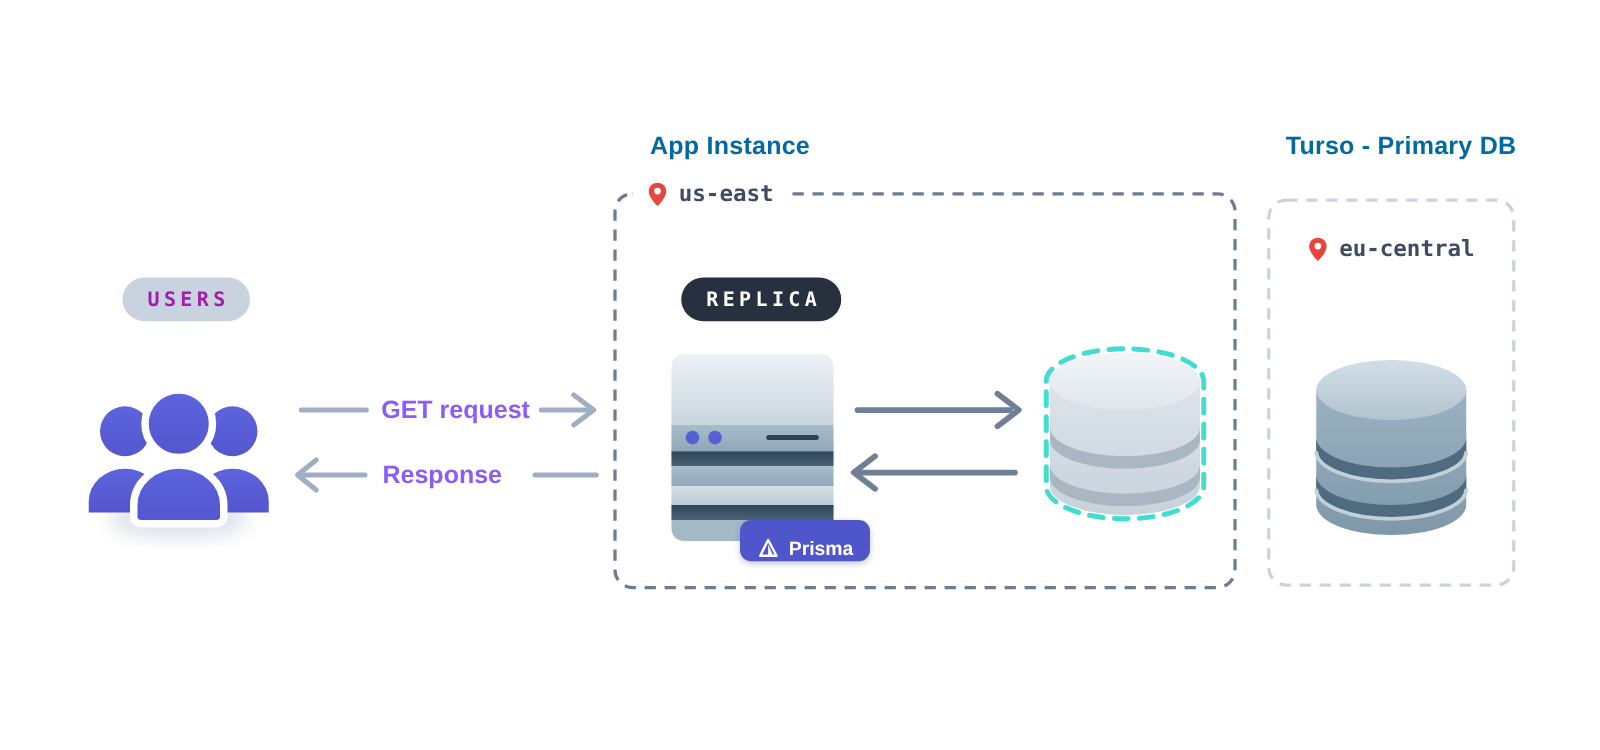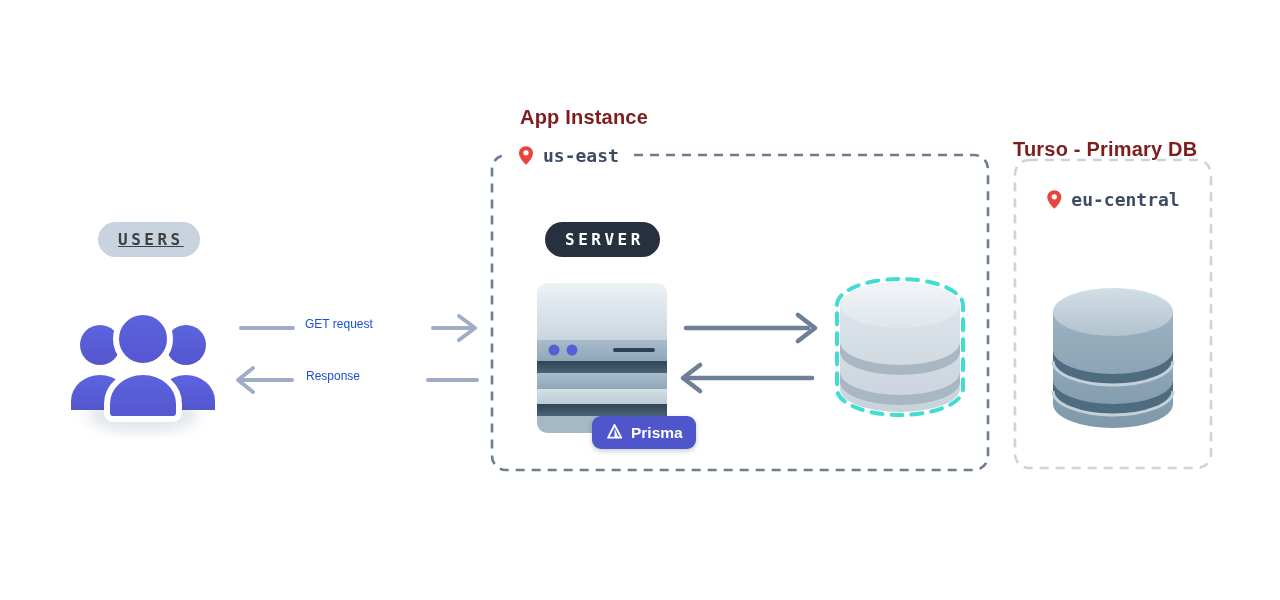--- a/index.html
+++ b/index.html
@@ -9,49 +9,49 @@
   }
   .abs{position:absolute;}
 
   
   .pill{
     display:flex;align-items:center;justify-content:center;
     height:35px;border-radius:18px;
     font-family:"DejaVu Sans Mono",monospace;font-weight:bold;
     letter-spacing:3.5px;font-size:16px;white-space:nowrap;
   }
-  .pill-users{left:98px;top:222px;padding:0 16px 0 20px;background:#c8d3df;color:#404040;text-decoration:underline;}
+  .pill-users{left:98px;top:222px;padding:0 16px 0 20px;background:#c8d3df;color:#a21caf;}
   .pill-server{left:545px;top:222px;padding:0 16px 0 20px;background:#26303f;color:#ffffff;}
   .pill-replica{left:840px;top:222px;padding:0 16px 0 20px;background:#66e6d1;color:#16202e;}
 
   
   .section-title{
-    font-size:20px;font-weight:800;color:#7f1d1d;letter-spacing:0.2px;white-space:nowrap;
+    font-size:20px;font-weight:800;color:#0369a1;letter-spacing:0.2px;white-space:nowrap;
   }
   .app-title{left:520px;top:106px;}
-  .turso-title{left:1013px;top:106px;width:200px;text-align:left;margin-top:32px;}
+  .turso-title{left:1013px;top:106px;width:200px;text-align:right;}
 
   
   .region-label{
     display:flex;align-items:center;gap:9px;height:26px;
     background:#ffffff;padding:0 12px;
     font-family:"DejaVu Sans Mono",monospace;font-weight:bold;
     font-size:18px;color:#3e4c63;white-space:nowrap;z-index:3;
   }
   .region-app{left:506px;top:142px;}
   .region-turso{left:1113px;top:142px;transform:translateX(-50%);margin-top:44px;}
 
   
-  .flow-label{font-size:12px;font-weight:normal;color:#1d4ed8;white-space:nowrap;}
+  .flow-label{font-size:20px;font-weight:bold;color:#8b5cf6;white-space:nowrap;}
   .label-get{left:305px;top:317px;}
   .label-resp{left:306px;top:369px;}
 
   
   .prisma-badge{
-    left:592px;top:416px;height:33px;display:flex;align-items:center;gap:7px;
+    left:592px;top:416px;height:33px;display:flex;align-items:flex-end;gap:7px;
     padding:0 13px;border-radius:9px;background:#4f55cb;
     color:#ffffff;font-weight:bold;font-size:15.5px;z-index:4;
     box-shadow:0 2px 5px rgba(40,50,90,0.25);
   }
 
   svg{display:block;}
   .layer{left:0;top:0;z-index:1;pointer-events:none;}
   .z2{z-index:2;}
 </style>
 </head>
@@ -119,21 +119,21 @@
 
   <div class="abs region-label region-app">
     <svg width="16" height="21" viewBox="0 0 24 30">
       <path d="M12 1 C6 1 1.5 5.7 1.5 11.5 C1.5 19 12 29 12 29 S22.5 19 22.5 11.5 C22.5 5.7 18 1 12 1 Z" fill="#e8453c"></path>
       <circle cx="12" cy="11" r="4" fill="#ffffff"></circle>
     </svg>
     <span>us-east</span>
   </div>
 
   <div class="abs pill pill-server">
-    <span>SERVER</span>
+    <span>REPLICA</span>
   </div>
 
   <svg class="abs z2" style="left:537px;top:283px;" width="130" height="150" viewBox="0 0 130 150">
     <defs>
       <linearGradient id="srvTop" x1="0" y1="0" x2="0" y2="1">
         <stop offset="0" stop-color="#edf2f5"></stop>
           <stop offset="1" stop-color="#c9d6df"></stop>
       </linearGradient>
       <linearGradient id="srvBand" x1="0" y1="0" x2="0" y2="1">
         <stop offset="0" stop-color="#a9bccb"></stop>

